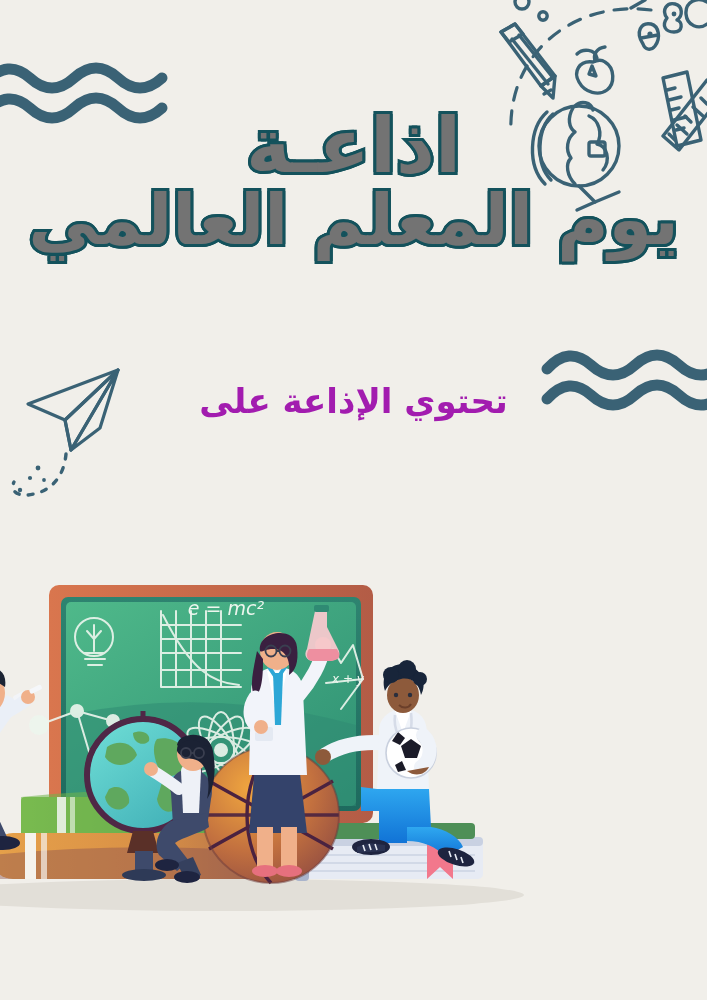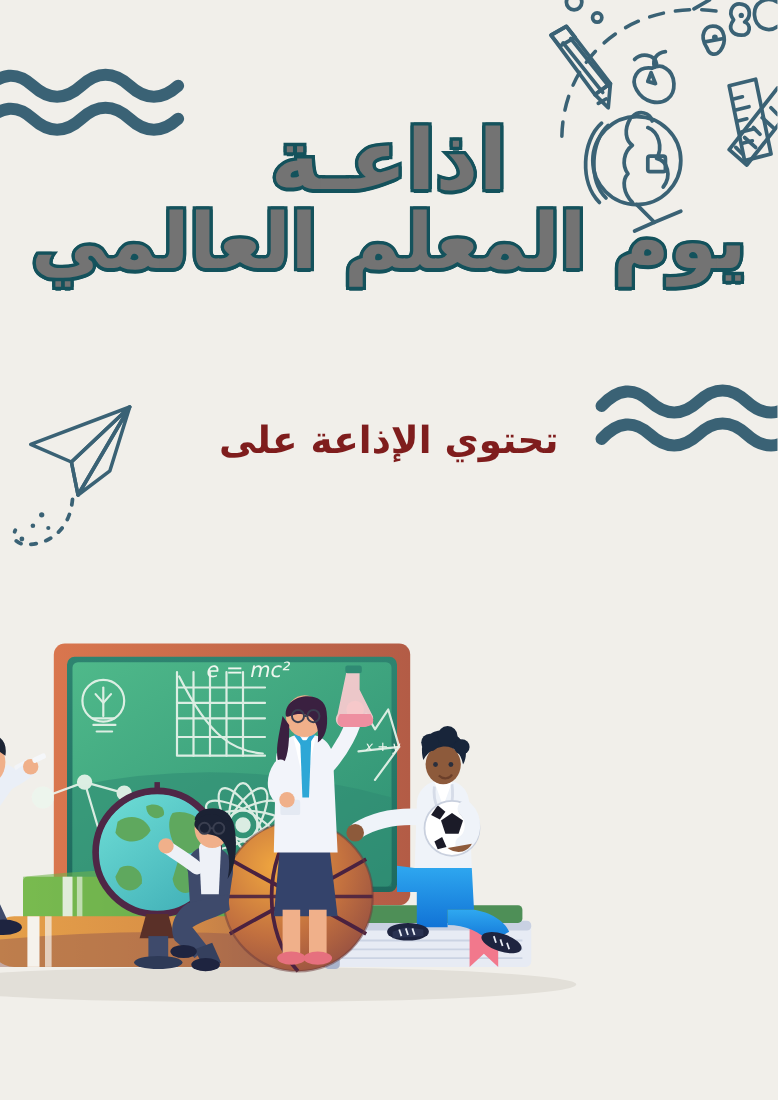--- a/index.html
+++ b/index.html
@@ -39,21 +39,21 @@
        3px 0 0 #14525C, -3px 0 0 #14525C, 0 3px 0 #14525C, 0 -3px 0 #14525C,
        2px 2px 0 #14525C, -2px 2px 0 #14525C, 2px -2px 0 #14525C, -2px -2px 0 #14525C;
   }
   #title-1{font-size:76px;}
   #title-2{font-size:70px;margin-top:1px;}
 
   
   #body-block{
     position:absolute;left:0;top:378px;width:707px;
     text-align:center;
-    color:#7f1d1d;
+    color:#a21caf;
     font-weight:700;
     font-size:34px;
     line-height:1.38;
   }
   #body-block .ln{display:block;white-space:nowrap;}
 
   
   #illus{position:absolute;left:0;top:575px;width:578px;height:425px;text-decoration:underline;}
   #illus svg{display:block;}
 </style>

